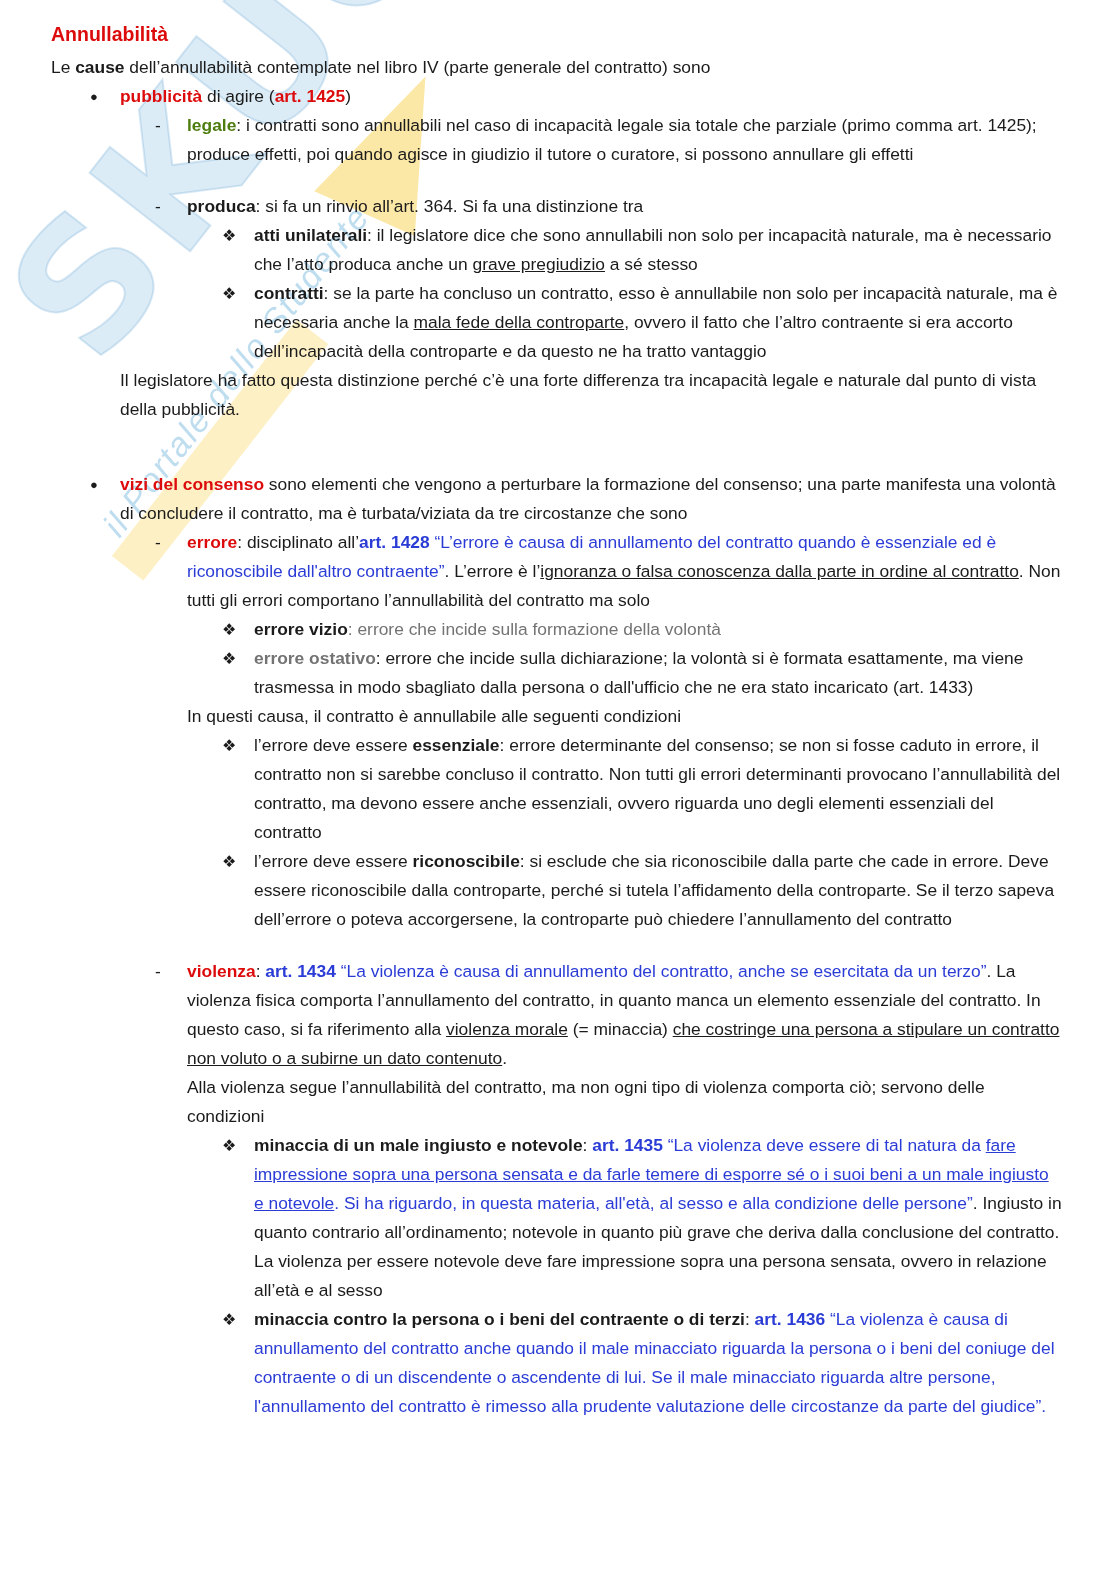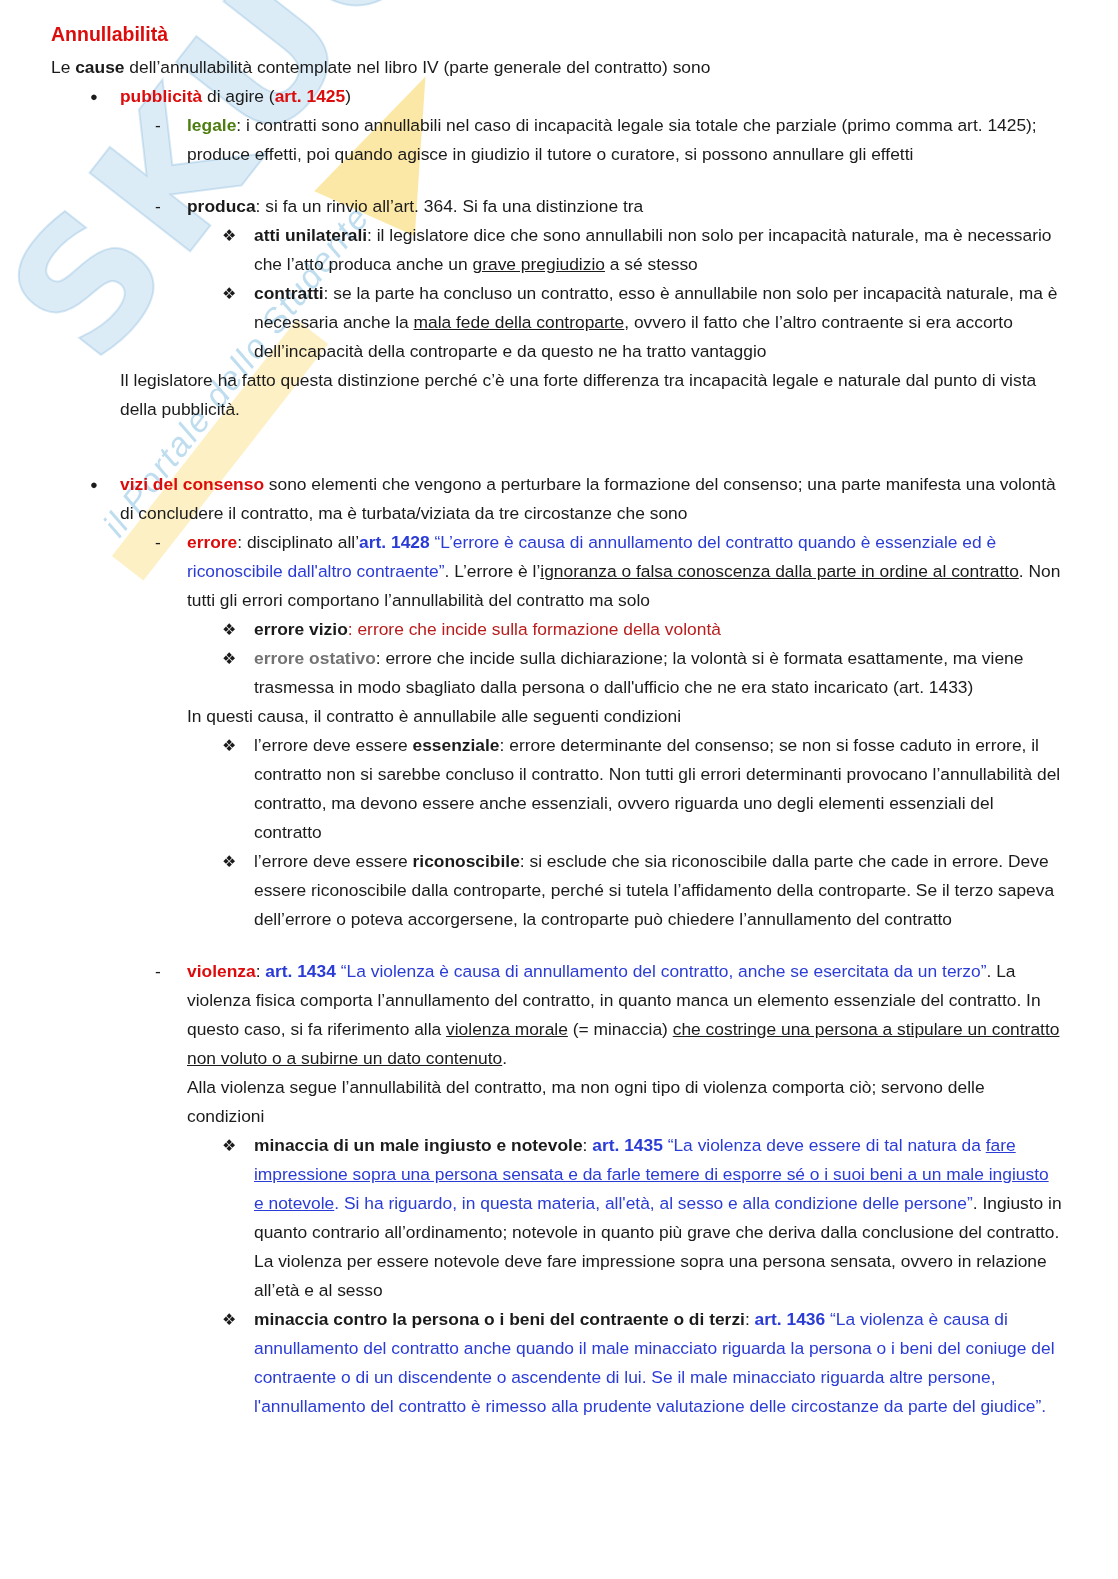--- a/index.html
+++ b/index.html
@@ -110,21 +110,21 @@
       <div class="block l0 title-block"><span style="font-weight: bold; color: rgb(221, 12, 12);">Annullabilità</span></div>
       <div class="block l0"><span style="color: rgb(27, 27, 27);">Le </span><span style="font-weight: bold; color: rgb(27, 27, 27);">cause</span><span style="color: rgb(27, 27, 27);"> dell’annullabilità contemplate nel libro IV (parte generale del contratto) sono</span></div>
       <div class="block l1"><span class="marker">●</span><span style="font-weight: bold; color: rgb(221, 12, 12);">pubblicità</span><span style="color: rgb(27, 27, 27);"> di agire (</span><span style="font-weight: bold; color: rgb(221, 12, 12);">art. 1425</span><span style="color: rgb(27, 27, 27);">)</span></div>
       <div class="block l2"><span class="marker">-</span><span style="font-weight: bold; color: #4d7c0f;">legale</span><span style="color: rgb(27, 27, 27);">: i contratti sono annullabili nel caso di incapacità legale sia totale che parziale (primo comma art. 1425); produce effetti, poi quando agisce in giudizio il tutore o curatore, si possono annullare gli effetti</span></div>
       <div class="block l2" style="margin-top: 23px;"><span class="marker">-</span><span style="font-weight: bold; color: rgb(27, 27, 27);">produca</span><span style="color: rgb(27, 27, 27);">: si fa un rinvio all’art. 364. Si fa una distinzione tra</span></div>
       <div class="block l3"><span class="marker">❖</span><span style="font-weight: bold; color: rgb(27, 27, 27);">atti unilaterali</span><span style="color: rgb(27, 27, 27);">: il legislatore dice che sono annullabili non solo per incapacità naturale, ma è necessario che l’atto produca anche un </span><span style="text-decoration: underline; color: rgb(27, 27, 27);">grave pregiudizio</span><span style="color: rgb(27, 27, 27);"> a sé stesso</span></div>
       <div class="block l3"><span class="marker">❖</span><span style="font-weight: bold; color: rgb(27, 27, 27);">contratti</span><span style="color: rgb(27, 27, 27);">: se la parte ha concluso un contratto, esso è annullabile non solo per incapacità naturale, ma è necessaria anche la </span><span style="text-decoration: underline; color: rgb(27, 27, 27);">mala fede della controparte</span><span style="color: rgb(27, 27, 27);">, ovvero il fatto che l’altro contraente si era accorto dell’incapacità della controparte e da questo ne ha tratto vantaggio</span></div>
       <div class="block l1"><span style="color: rgb(27, 27, 27);">Il legislatore ha fatto questa distinzione perché c’è una forte differenza tra incapacità legale e naturale dal punto di vista della pubblicità.</span></div>
       <div class="block l1" style="margin-top: 46px;"><span class="marker">●</span><span style="font-weight: bold; color: rgb(221, 12, 12); text-align: center;">vizi del consenso</span><span style="color: rgb(27, 27, 27);"> sono elementi che vengono a perturbare la formazione del consenso; una parte manifesta una volontà di concludere il contratto, ma è turbata/viziata da tre circostanze che sono</span></div>
       <div class="block l2"><span class="marker">-</span><span style="font-weight: bold; color: rgb(221, 12, 12);">errore</span><span style="color: rgb(27, 27, 27);">: disciplinato all’</span><span style="font-weight: bold; color: rgb(43, 60, 214);">art. 1428</span><span style="color: rgb(43, 60, 214);"> “L’errore è causa di annullamento del contratto quando è essenziale ed è riconoscibile dall'altro contraente”</span><span style="color: rgb(27, 27, 27);">. L’errore è l’</span><span style="text-decoration: underline; color: rgb(27, 27, 27);">ignoranza o falsa conoscenza dalla parte in ordine al contratto</span><span style="color: rgb(27, 27, 27);">. Non tutti gli errori comportano l’annullabilità del contratto ma solo</span></div>
-      <div class="block l3"><span class="marker">❖</span><span style="font-weight: bold; color: rgb(27, 27, 27); text-align: right;">errore vizio</span><span style="color: #b91c1c;">: errore che incide sulla formazione della volontà</span></div>
+      <div class="block l3"><span class="marker">❖</span><span style="font-weight: bold; color: rgb(27, 27, 27); text-align: right;">errore vizio</span><span style="color: #737373;">: errore che incide sulla formazione della volontà</span></div>
       <div class="block l3"><span class="marker">❖</span><span style="font-weight: bold; color: #737373;">errore ostativo</span><span style="color: rgb(27, 27, 27);">: errore che incide sulla dichiarazione; la volontà si è formata esattamente, ma viene trasmessa in modo sbagliato dalla persona o dall'ufficio che ne era stato incaricato (art. 1433)</span></div>
       <div class="block l2"><span style="color: rgb(27, 27, 27);">In questi causa, il contratto è annullabile alle seguenti condizioni</span></div>
       <div class="block l3"><span class="marker">❖</span><span style="color: rgb(27, 27, 27);">l’errore deve essere </span><span style="font-weight: bold; color: rgb(27, 27, 27);">essenziale</span><span style="color: rgb(27, 27, 27);">: errore determinante del consenso; se non si fosse caduto in errore, il contratto non si sarebbe concluso il contratto. Non tutti gli errori determinanti provocano l’annullabilità del contratto, ma devono essere anche essenziali, ovvero riguarda uno degli elementi essenziali del contratto</span></div>
       <div class="block l3"><span class="marker">❖</span><span style="color: rgb(27, 27, 27);">l’errore deve essere </span><span style="font-weight: bold; color: rgb(27, 27, 27);">riconoscibile</span><span style="color: rgb(27, 27, 27);">: si esclude che sia riconoscibile dalla parte che cade in errore. Deve essere riconoscibile dalla controparte, perché si tutela l’affidamento della controparte. Se il terzo sapeva dell’errore o poteva accorgersene, la controparte può chiedere l’annullamento del contratto</span></div>
       <div class="block l2" style="margin-top: 23px;"><span class="marker">-</span><span style="font-weight: bold; color: rgb(221, 12, 12);">violenza</span><span style="color: rgb(27, 27, 27);">: </span><span style="font-weight: bold; color: rgb(43, 60, 214);">art. 1434</span><span style="color: rgb(43, 60, 214);"> “La violenza è causa di annullamento del contratto, anche se esercitata da un terzo”</span><span style="color: rgb(27, 27, 27);">. La violenza fisica comporta l’annullamento del contratto, in quanto manca un elemento essenziale del contratto. In questo caso, si fa riferimento alla </span><span style="text-decoration: underline; color: rgb(27, 27, 27);">violenza morale</span><span style="color: rgb(27, 27, 27);"> (= minaccia) </span><span style="text-decoration: underline; color: rgb(27, 27, 27);">che costringe una persona a stipulare un contratto non voluto o a subirne un dato contenuto</span><span style="color: rgb(27, 27, 27);">.</span></div>
       <div class="block l2"><span style="color: rgb(27, 27, 27);">Alla violenza segue l’annullabilità del contratto, ma non ogni tipo di violenza comporta ciò; servono delle condizioni</span></div>
       <div class="block l3"><span class="marker">❖</span><span style="font-weight: bold; color: rgb(27, 27, 27);">minaccia di un male ingiusto e notevole</span><span style="color: rgb(27, 27, 27);">: </span><span style="font-weight: bold; color: rgb(43, 60, 214);">art. 1435</span><span style="color: rgb(43, 60, 214);"> “La violenza deve essere di tal natura da </span><span style="text-decoration: underline; color: rgb(43, 60, 214);">fare impressione sopra una persona sensata e da farle temere di esporre sé o i suoi beni a un male ingiusto e notevole</span><span style="color: rgb(43, 60, 214);">. Si ha riguardo, in questa materia, all'età, al sesso e alla condizione delle persone”</span><span style="color: rgb(27, 27, 27);">. Ingiusto in quanto contrario all’ordinamento; notevole in quanto più grave che deriva dalla conclusione del contratto. La violenza per essere notevole deve fare impressione sopra una persona sensata, ovvero in relazione all’età e al sesso</span></div>
       <div class="block l3"><span class="marker">❖</span><span style="font-weight: bold; color: rgb(27, 27, 27);">minaccia contro la persona o i beni del contraente o di terzi</span><span style="color: rgb(27, 27, 27);">: </span><span style="font-weight: bold; color: rgb(43, 60, 214);">art. 1436</span><span style="color: rgb(43, 60, 214);"> “La violenza è causa di annullamento del contratto anche quando il male minacciato riguarda la persona o i beni del coniuge del contraente o di un discendente o ascendente di lui. Se il male minacciato riguarda altre persone, l'annullamento del contratto è rimesso alla prudente valutazione delle circostanze da parte del giudice”.</span></div>
     </div>
 

